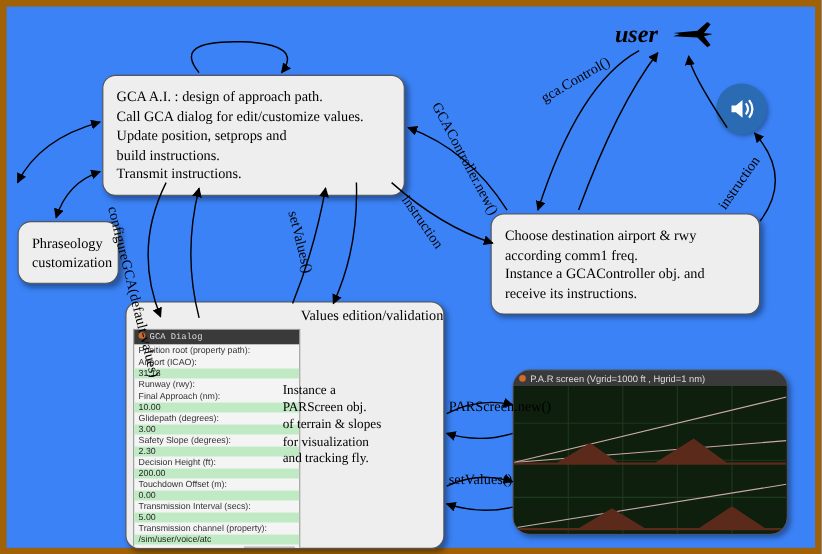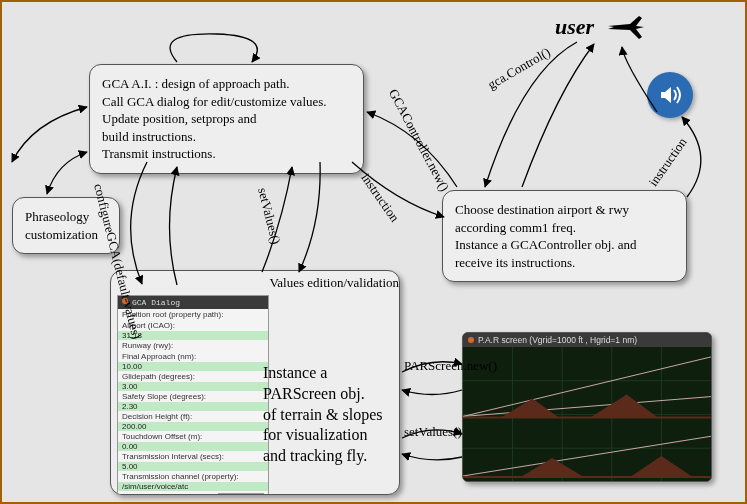--- a/index.html
+++ b/index.html
@@ -6,22 +6,22 @@
   body {
     margin: 0;
     padding: 0;
     font-family: Georgia, serif;
     background: #fff;
   }
   .canvas {
     position: relative;
     width: 747px;
     height: 504px;
-    border: 2px solid #a16207;
-    background: #e5e5e5;
+    border: 6px solid #a16207;
+    background: #3b82f6;
   }
   .box {
     position: absolute;
     background: #eee;
     border: 1px solid #555;
     border-radius: 12px;
     box-shadow: 3px 3px 5px rgba(0,0,0,0.35);
     padding: 10px 12px;
     font-size: 13px;
     line-height: 1.35;
@@ -102,35 +102,34 @@
   .dialog-footer { text-align: right; padding: 2px 4px; }
   .dialog-btn {
     font-size: 8px;
     background: #ddd;
     border: 1px solid #999;
     padding: 0 4px;
     display: inline-block;
   }
   .values-side {
     position: absolute;
-    right: 16px;
+    right: 26px;
     top: 72px;
     width: 120px;
-    font-size: 16px;
+    font-size: 12px;
     line-height: 1.3;
-    margin-top: 20px;
   }
 
   
   .par-frame {
     position: absolute;
     width: 250px;
     height: 150px;
     border: 1px solid #555;
-    border-radius: 6px;
+    border-radius: 16px;
     box-shadow: 3px 3px 5px rgba(0,0,0,0.35);
     overflow: hidden;
     background: #111;
   }
   .par-titlebar {
     background: #3a3a3a;
     color: #ddd;
     font-family: Arial, sans-serif;
     font-size: 8.5px;
     padding: 2px 5px;
@@ -163,21 +162,21 @@
   </div>
 
   <div class="box" style="left:87px; top:62px; width:275px;">
     <div>GCA A.I. :  design of approach path.</div>
     <div>Call GCA dialog for edit/customize values.</div>
     <div>Update position,  setprops and</div>
     <div>build instructions.</div>
     <div>Transmit instructions.</div>
   </div>
 
-  <div class="box" style="left:10px; top:195px; width:108px;">Phraseology customization</div>
+  <div class="box" style="left:10px; top:195px; width:92px;">Phraseology customization</div>
 
   <div class="box" style="left:440px; top:188px; width:245px;">
     <div>Choose destination airport &amp; rwy</div>
     <div>according comm1 freq.</div>
     <div>Instance a GCAController obj. and</div>
     <div>receive its instructions.</div>
   </div>
 
   <div class="values-panel" style="left:108px; top:268px;">
     <div class="values-title">Values edition/validation</div>

